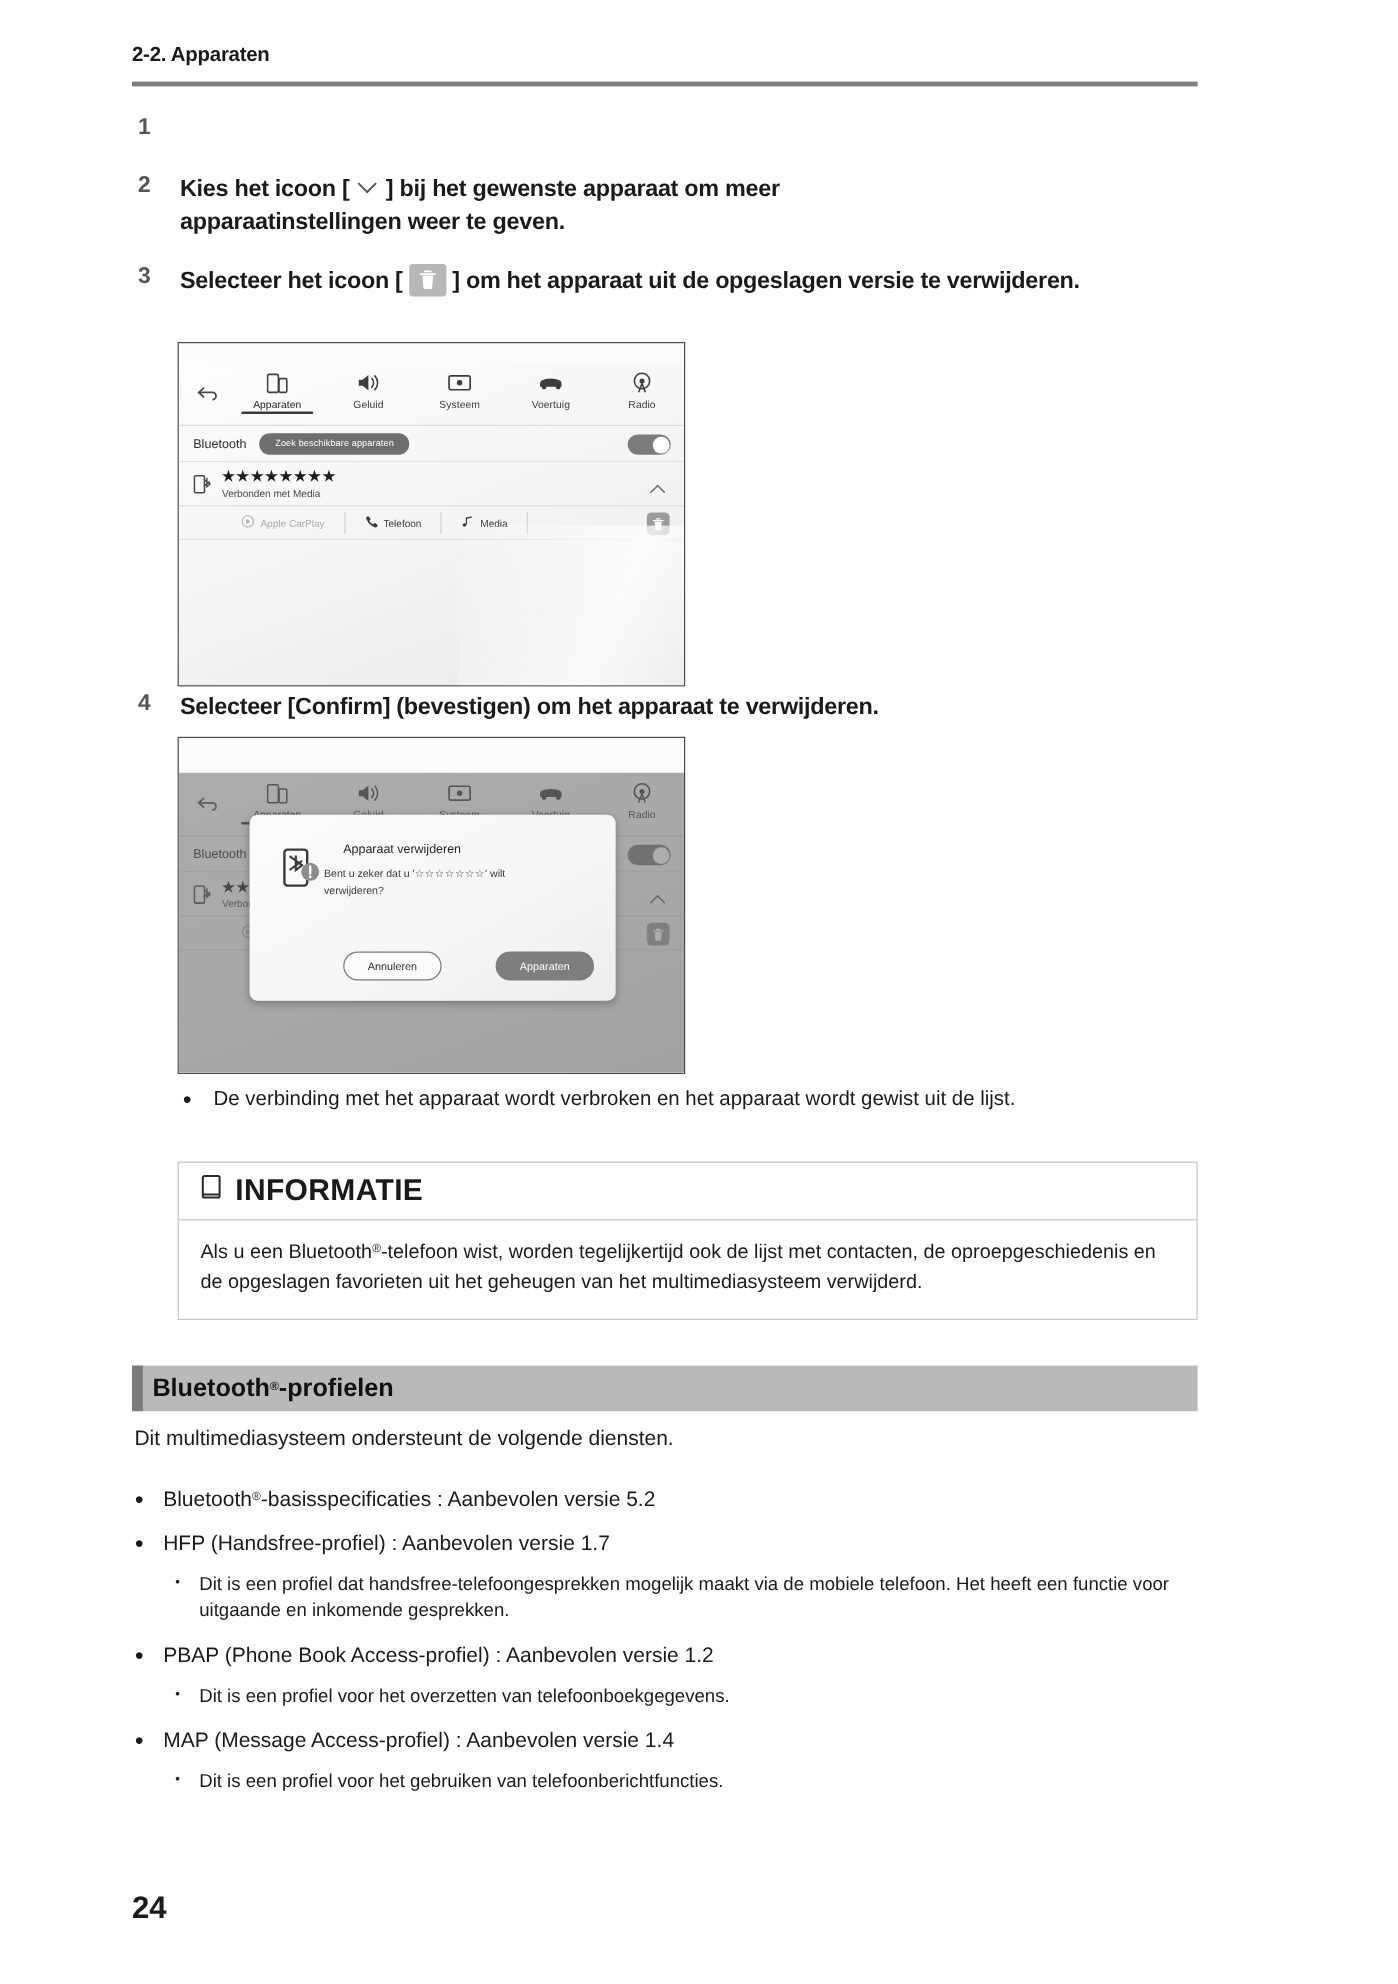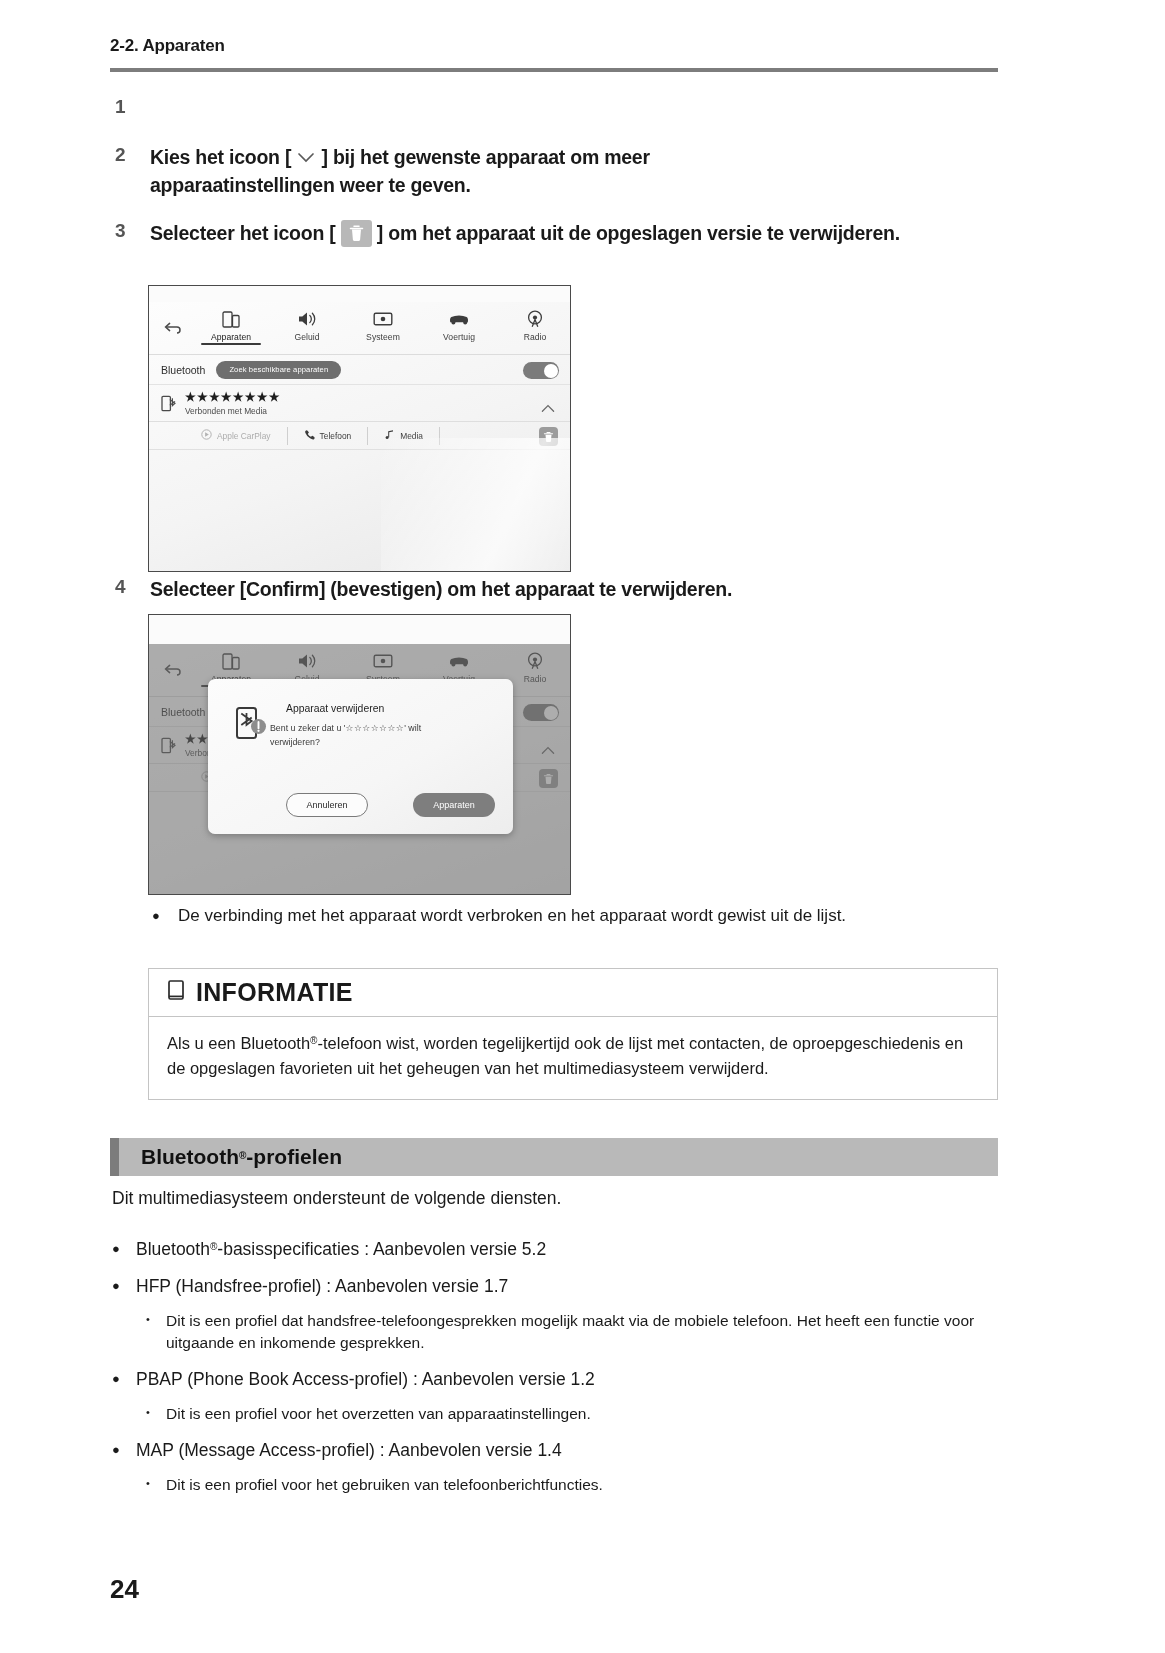--- a/index.html
+++ b/index.html
@@ -202,21 +202,21 @@
   }
   .sup { font-size: 10px; vertical-align: 5px; }
 
   
   .banner {
     position: absolute; left: 110px; top: 1138px; width: 888px; height: 38px;
     background: #b9b9b9; display: flex; align-items: center;
   }
   .banner .bar { width: 9px; height: 38px; background: #7c7c7c; }
   .banner .btitle {
-    margin-left: 22px; font-size: 21px; font-weight: bold; color: #111;
+    margin-left: 8px; font-size: 21px; font-weight: bold; color: #111;
   }
 
   
   .lead {
     position: absolute; left: 112px; top: 1188px;
     font-size: 17.5px;
   }
   .plist { position: absolute; left: 112px; top: 1224px; width: 890px; }
   .p-l1 {
     display: flex; font-size: 17.5px; line-height: 1.3; margin-top: 14px;
@@ -597,21 +597,21 @@
       <div class="bul">•</div>
       <div>Dit is een profiel dat handsfree-telefoongesprekken mogelijk maakt via de mobiele telefoon. Het heeft een functie voor uitgaande en inkomende gesprekken.</div>
     </div>
 
     <div class="p-l1">
       <div class="bul">●</div>
       <div>PBAP (Phone Book Access-profiel) :  Aanbevolen versie 1.2</div>
     </div>
     <div class="p-l2">
       <div class="bul">•</div>
-      <div>Dit is een profiel voor het overzetten van apparaatinstellingen.</div>
+      <div>Dit is een profiel voor het overzetten van telefoonboekgegevens.</div>
     </div>
 
     <div class="p-l1">
       <div class="bul">●</div>
       <div>MAP (Message Access-profiel) :  Aanbevolen versie 1.4</div>
     </div>
     <div class="p-l2">
       <div class="bul">•</div>
       <div>Dit is een profiel voor het gebruiken van telefoonberichtfuncties.</div>
     </div>

